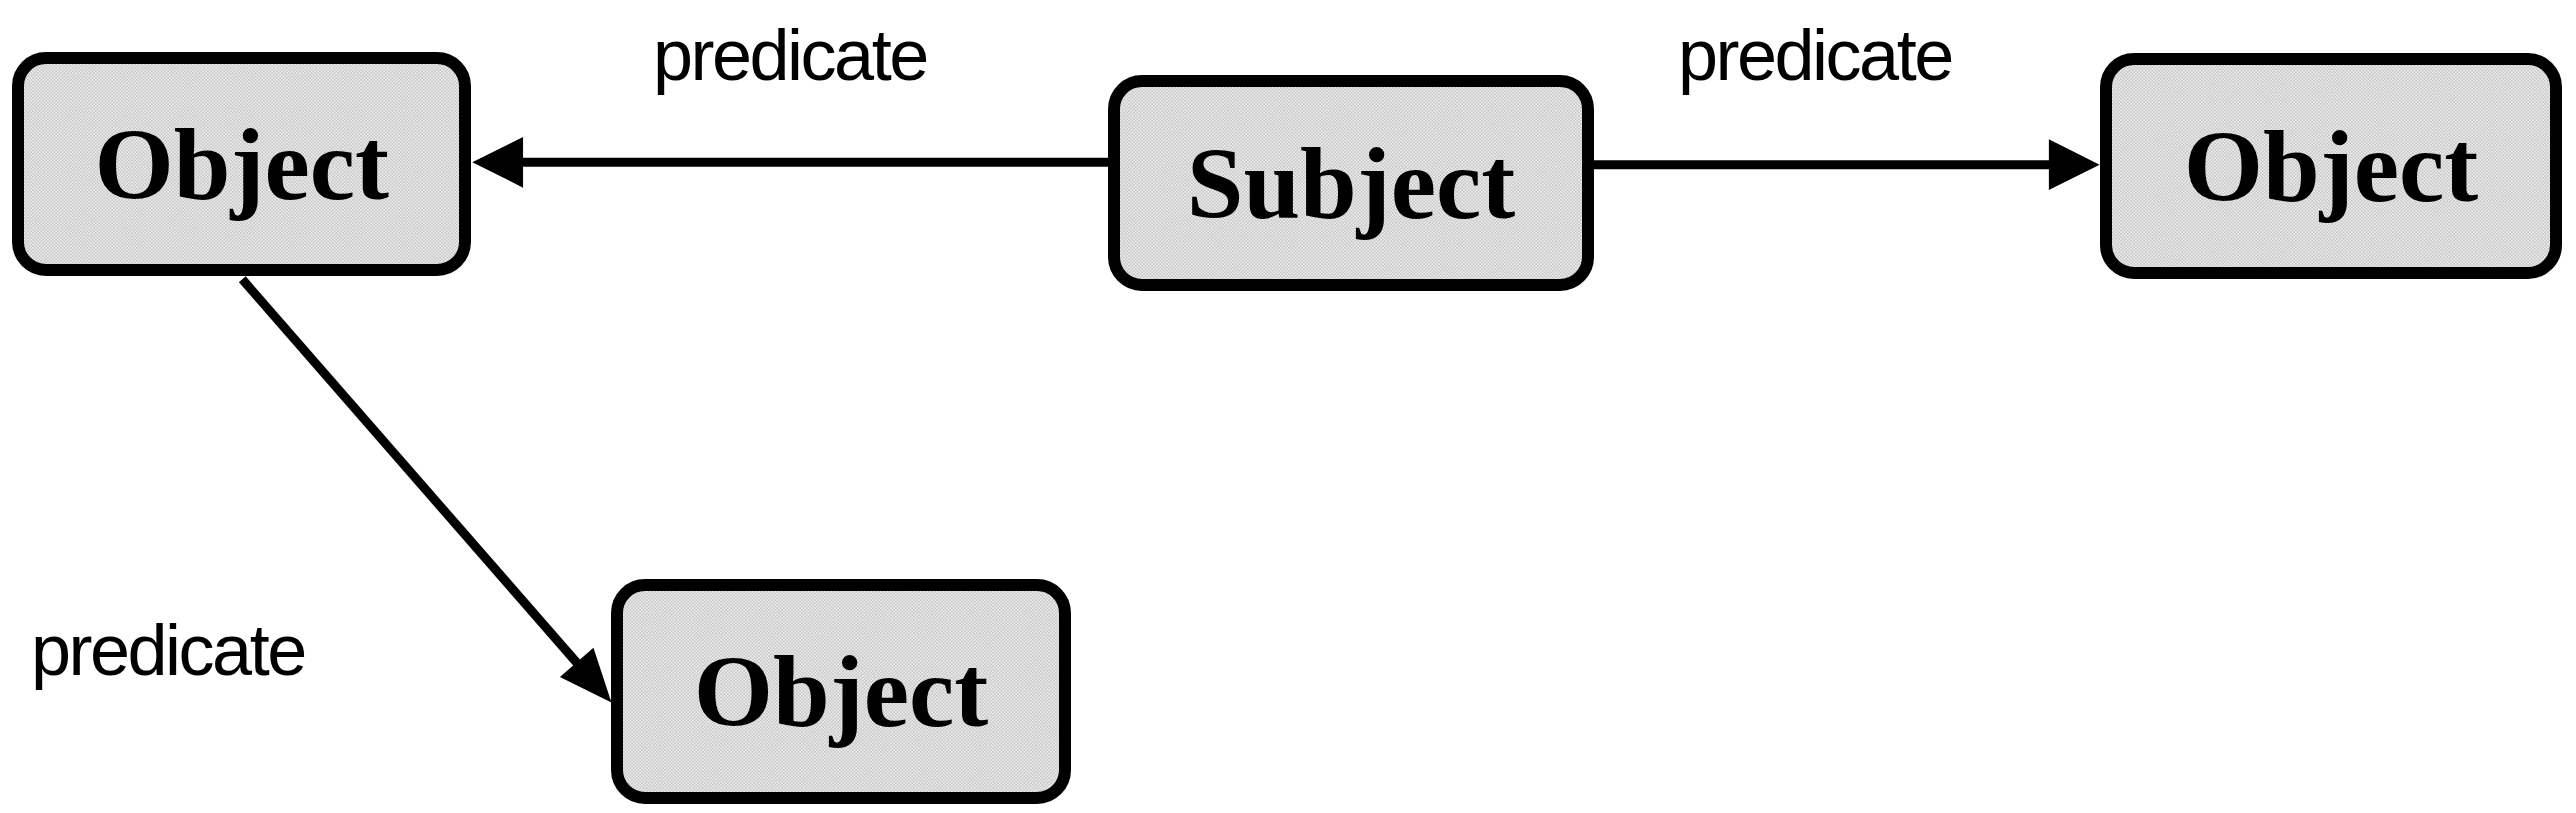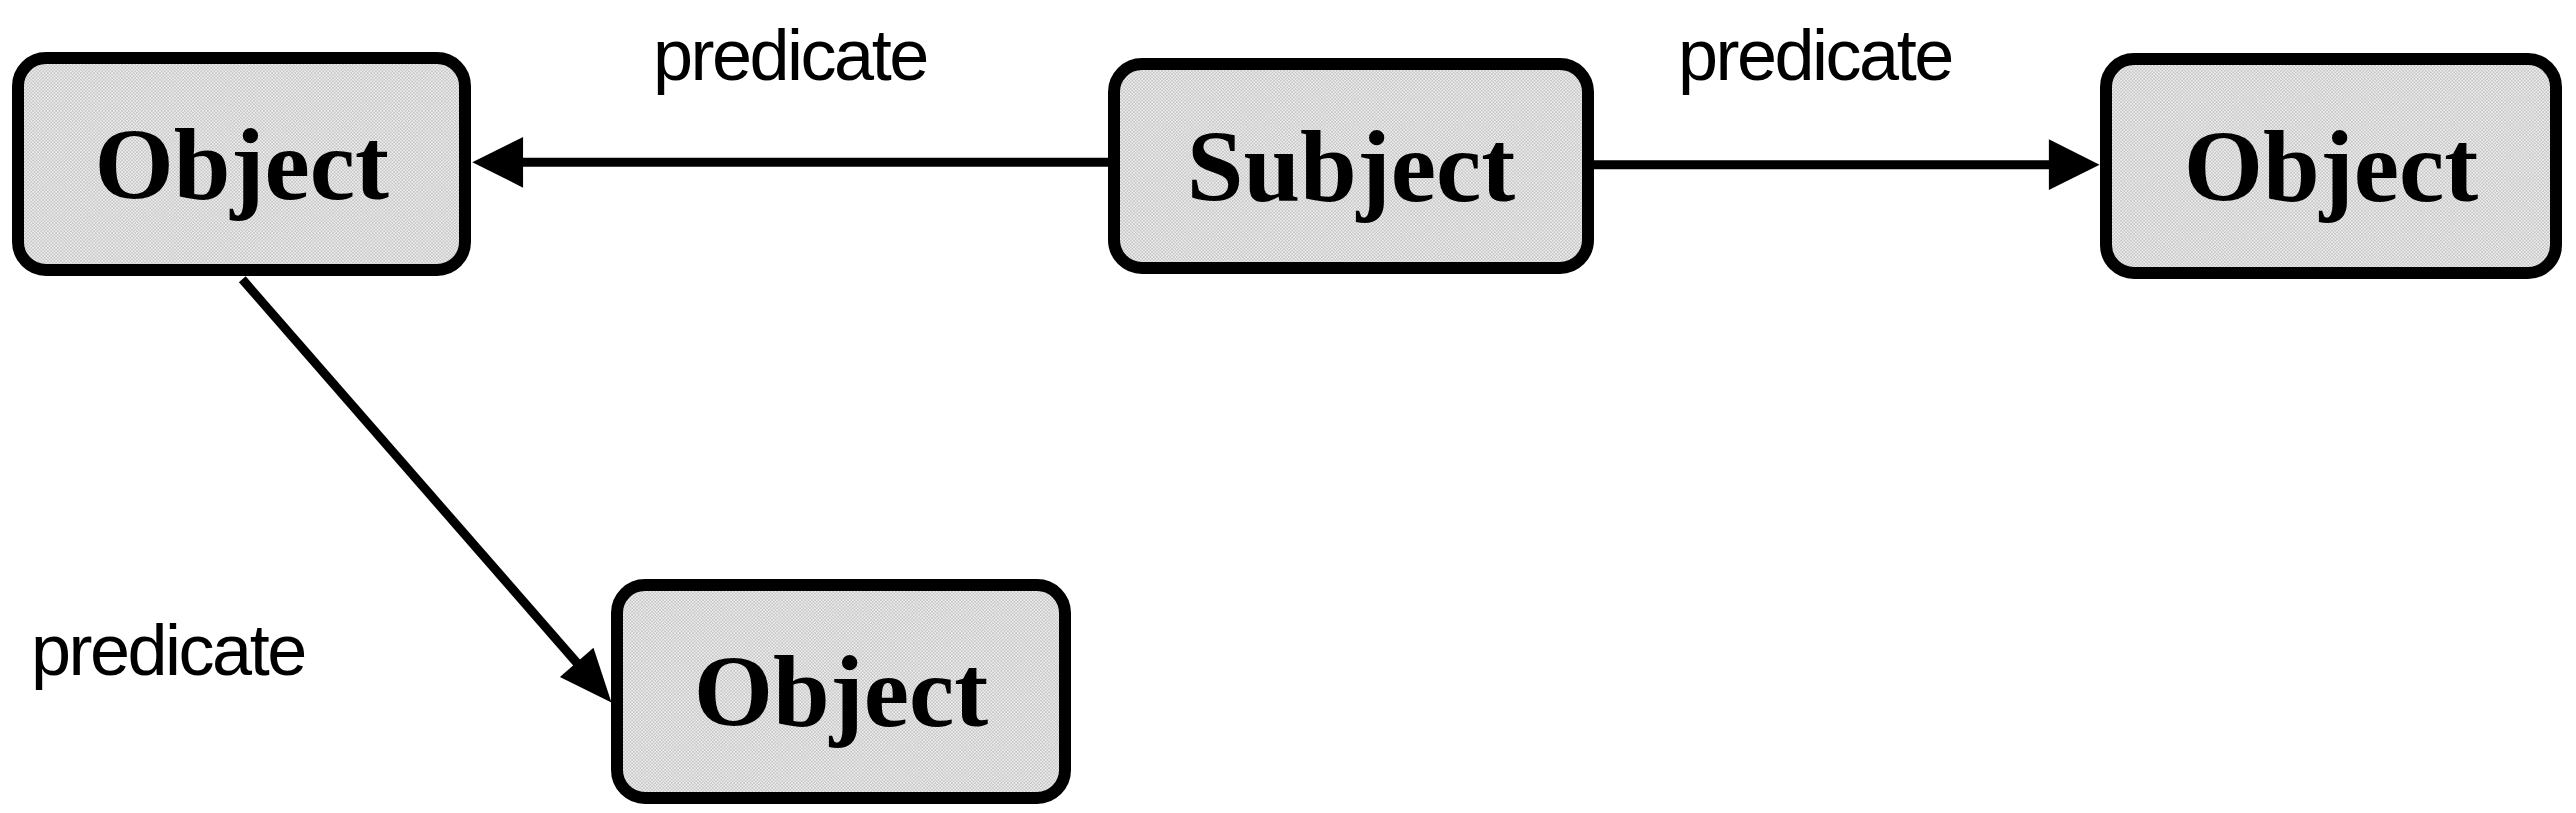--- a/index.html
+++ b/index.html
@@ -40,21 +40,21 @@
     justify-content: center;
   }
   .node-label {
     font-family: "Liberation Serif", serif;
     font-weight: 700;
     font-size: 102px;
     color: var(--text-color, #000000);
     white-space: nowrap;
   }
   #node-object-left   { left: 12.3px;   top: 52px;  width: 435px; height: 200px; }
-  #node-subject       { left: 1108px; top: 58px;  width: 462px; height: 192px; }
+  #node-subject       { left: 1108px; top: 75px;  width: 462px; height: 192px; }
   #node-object-right  { left: 2100px; top: 53px;  width: 438px; height: 202px; }
   #node-object-bottom { left: 611px;  top: 579px; width: 436px; height: 201px; }
   .edge-label {
     position: absolute;
     font-family: "Liberation Sans", sans-serif;
     font-size: 72px;
     line-height: 90px;
     letter-spacing: -2.5px;
     color: var(--text-color, #000000);
     white-space: nowrap;

